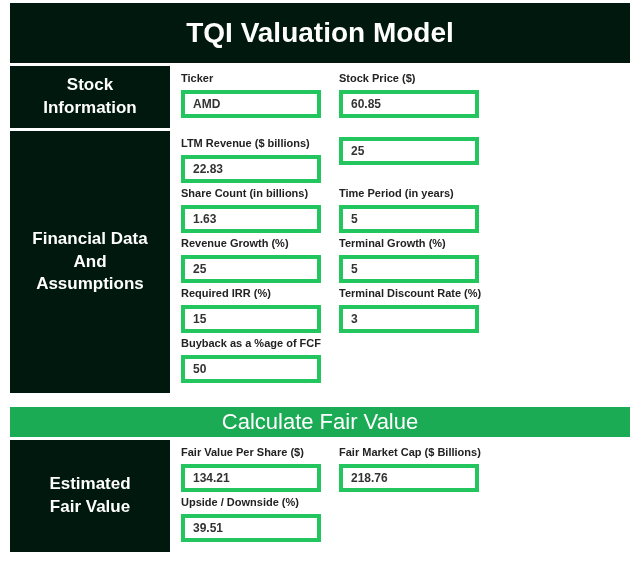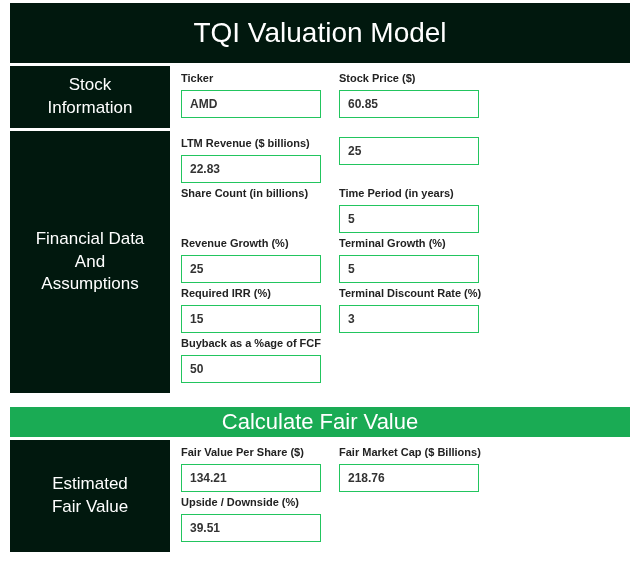--- a/index.html
+++ b/index.html
@@ -7,40 +7,41 @@
       font-family: Arial, Helvetica, sans-serif;
       background: #ffffff;
       width: 640px;
     }
     .header-bar {
       background: #01180e;
       color: #ffffff;
       text-align: center;
       padding: 14px 0;
       font-size: 28px;
-      font-weight: normal;
+      font-weight: bold;
       margin: 0 10px 3px 10px;
     }
     .row {
       display: flex;
       gap: 3px;
       margin: 0 10px 3px 10px;
     }
     .section-label {
       background: #01180e;
       color: #ffffff;
       width: 160px;
       flex-shrink: 0;
       display: flex;
       align-items: center;
       justify-content: center;
       text-align: center;
       font-size: 17px;
       line-height: 1.35;
       padding: 8px 6px;
+      font-weight: bold;
     }
     .fields {
       flex: 1;
       display: flex;
       flex-wrap: wrap;
       gap: 4px 18px;
       padding: 6px 0 10px 8px;
       font-weight: bold;
     }
     .field {
@@ -48,21 +49,21 @@
       display: flex;
       flex-direction: column;
     }
     .field label {
       font-size: 11px;
       color: #222;
       margin-bottom: 6px;
       white-space: nowrap;
     }
     .field .inputbox {
-      border: 1px solid #22c55e;
+      border: 4px solid #22c55e;
       background: #ffffff;
       height: 28px;
       padding: 0 8px;
       font-size: 12px;
       color: #333;
       display: flex;
       align-items: center;
     }
     .calc-row {
       margin: 14px 10px 3px 10px;
@@ -106,20 +107,21 @@
   <div class="fields">
     <div class="field">
       <label>LTM Revenue ($ billions)</label>
       <div class="inputbox">22.83</div>
     </div>
     <div class="field">
       <div class="inputbox">25</div>
     </div>
     <div class="field">
       <label>Share Count (in billions)</label>
+      <div class="inputbox">1.63</div>
     </div>
     <div class="field">
       <label>Time Period (in years)</label>
       <div class="inputbox">5</div>
     </div>
     <div class="field">
       <label>Revenue Growth (%)</label>
       <div class="inputbox">25</div>
     </div>
     <div class="field">

